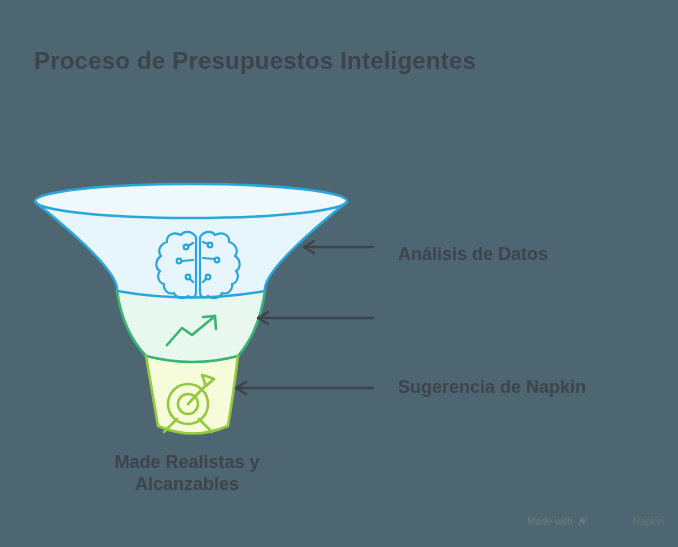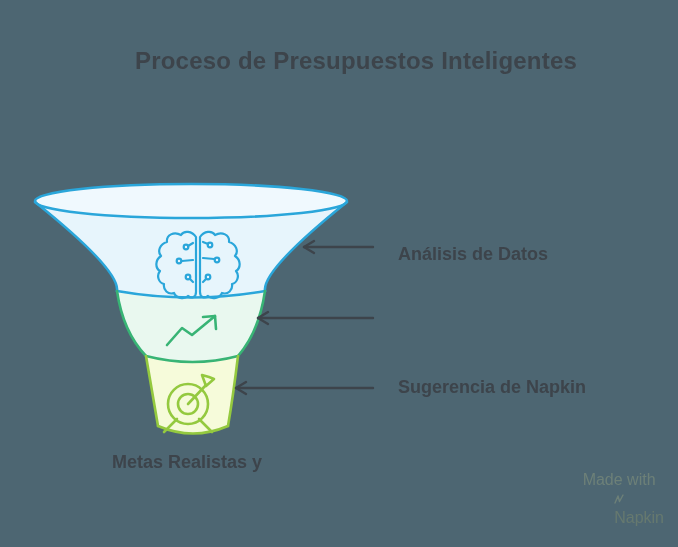--- a/index.html
+++ b/index.html
@@ -12,21 +12,21 @@
   }
   .stage svg.scene{position:absolute;left:0;top:0;}
   .t{
     position:absolute;
     color:#3d444b;
     font-weight:700;
     line-height:1.22;
   }
   .title{
     left:34px;right:0;top:46px;
-    text-align:center;
+    text-align:left;
     font-size:24px;
     letter-spacing:.2px;
   }
   .lbl-top{
     left:0;width:380px;top:139px;
     text-align:center;
     font-size:18px;
   }
   .lbl-right{
     left:398px;
@@ -40,24 +40,23 @@
     left:37px;width:300px;top:452px;
     text-align:center;
     font-size:18px;
   }
   .lbl-bottom span{display:block;}
   .watermark{
     position:absolute;
     right:14px;bottom:20px;
     display:flex;align-items:center;gap:4px;
     color:#6d8078;
-    font-size:16px;
+    font-size:10px;
     font-weight:400;
     text-decoration:none;
-    flex-direction:column;
   }
   .watermark .brand{color:#66796f;margin-left:40px;}
 </style>
 </head>
 <body>
 
 <div class="stage">
 
   <svg class="scene" width="678" height="547" viewBox="0 0 678 547">
 
@@ -139,21 +138,22 @@
 
   <div class="t title">Proceso de Presupuestos Inteligentes</div>
 
 
   <div class="t lbl-right lbl-analisis">Análisis de Datos</div>
 
 
   <div class="t lbl-right lbl-sugerencia">Sugerencia de Napkin</div>
 
   <div class="t lbl-bottom">
-    <span>Metas Realistas y</span>
+    <span>Made Realistas y</span>
+    <span>Alcanzables</span>
   </div>
 
   <a class="watermark">
     <span>Made with</span>
     <svg width="12" height="12" viewBox="0 0 12 12">
       <path d="M2,10 L5,3 L6.5,8.5 L10,2" fill="none" stroke="#6d8078" stroke-width="1.4" stroke-linecap="round" stroke-linejoin="round"></path>
     </svg>
     <span class="brand">Napkin</span>
   </a>
 

